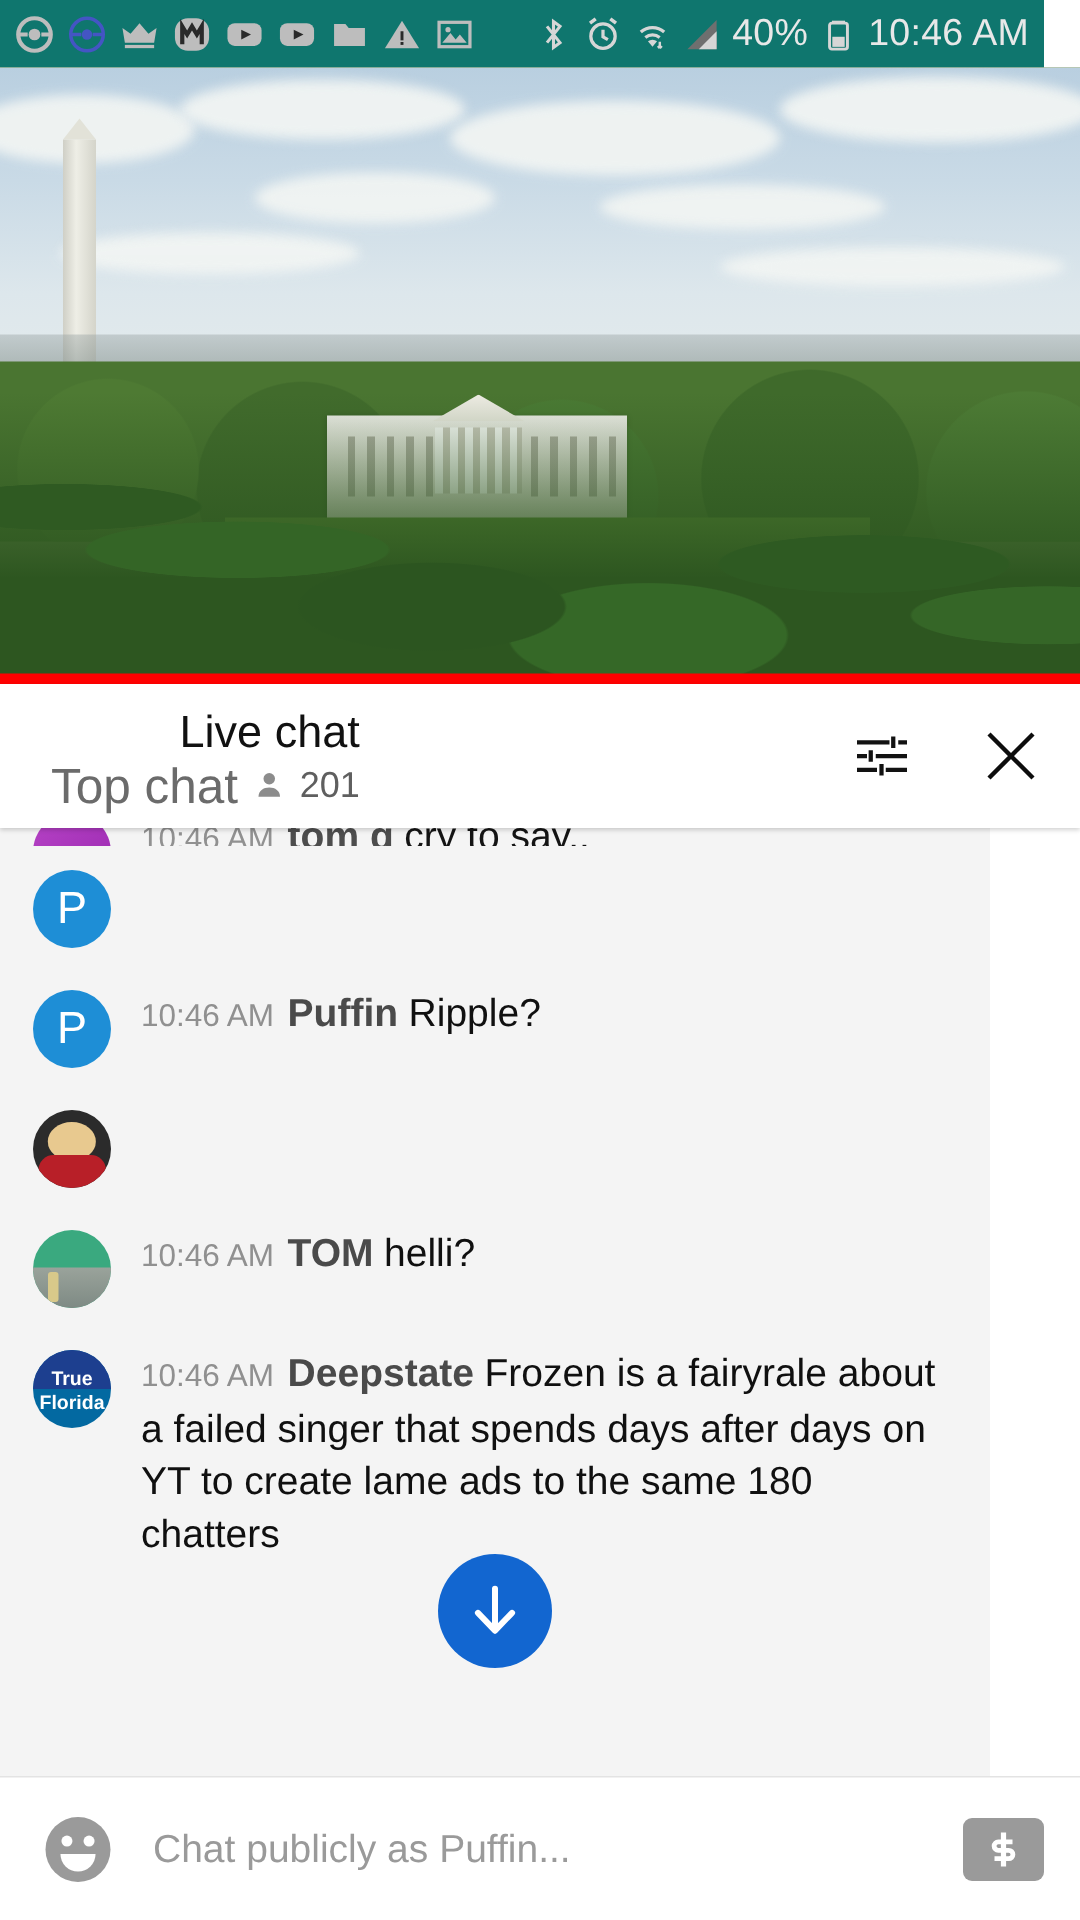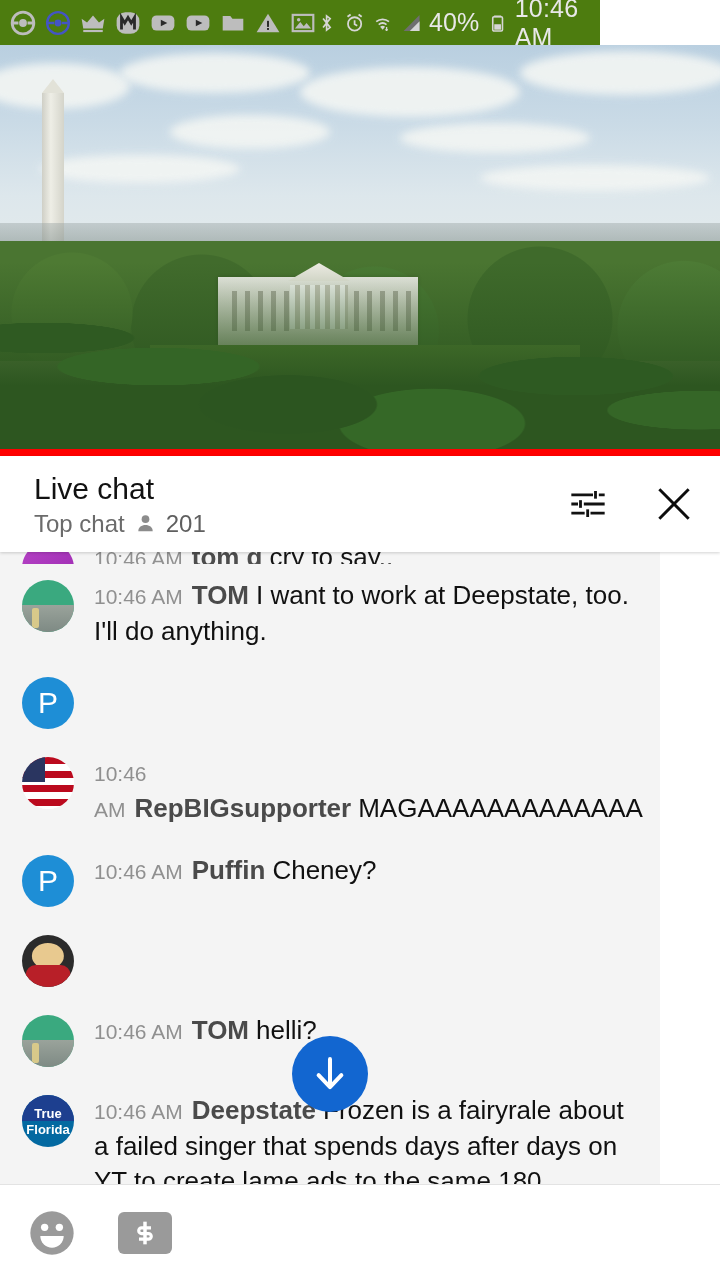--- a/index.html
+++ b/index.html
@@ -5,22 +5,22 @@
   * { box-sizing: border-box; margin: 0; padding: 0; }
   html, body {
     width: 720px; height: 1280px;
     font-family: "Liberation Sans", sans-serif;
     background: #ffffff;
     overflow: hidden;
   }
 
   
   .status-bar {
-    height: 45px; width: 600px;
-    background: #4d7c0f;
+    height: 45px; width: 696px;
+    background: #0f766e;
     display: flex; align-items: center;
     padding: 0 10px;
     color: #bdbdbd;
   }
   .status-left { display: flex; align-items: center; gap: 9px; flex: 0 0 auto; }
   .status-right { display: flex; align-items: center; gap: 7px; margin-left: auto; }
   .sicon { width: 26px; height: 26px; display: block; }
   .status-text {
     color: #e8e8e8; font-size: 25px; letter-spacing: 0.2px;
     font-family: "Liberation Sans", sans-serif;
@@ -94,23 +94,23 @@
   .progress-bar { position: absolute; bottom: 0; left: 0; width: 720px; height: 7px; background: #ff0000; }
 
   
   .chat-header {
     height: 96px; width: 720px; background: #ffffff;
     display: flex; align-items: center; padding: 0 24px 0 34px;
     box-shadow: 0 1px 3px rgba(0,0,0,0.18);
     position: relative; z-index: 5;
   }
   .chat-title-block { display: flex; flex-direction: column; justify-content: center; gap: 5px; }
-  .chat-title { font-size: 30px; color: #111111; font-weight: 400; line-height: 34px; }
+  .chat-title { font-size: 30px; color: #111111; font-weight: 400; line-height: 34px; text-align: right; }
   .chat-sub { display: flex; align-items: center; gap: 9px; }
-  .chat-sub-text { font-size: 24px; color: #6b6b6b; line-height: 26px; }
+  .chat-sub-text { font-size: 33px; color: #6b6b6b; line-height: 26px; }
   .viewer-count { font-size: 24px; color: #5f5f5f; line-height: 26px; }
   .header-actions { margin-left: auto; display: flex; align-items: center; gap: 42px; }
   .icon-btn { width: 44px; height: 44px; display: flex; align-items: center; justify-content: center; cursor: pointer; }
 
   
   .chat-list {
     position: relative;
     width: 660px; height: 632px;
     background: #f4f4f4;
     overflow: hidden;
@@ -343,46 +343,34 @@
 
   <div class="chat-list">
 
     <div class="msg partial" style="height:26px; overflow:hidden;">
       <div class="avatar av-purple"></div>
       <div class="msg-body">
         <span class="ts">10:46 AM</span><span class="author">tom q</span><span class="text">cry to say..</span>
       </div>
     </div>
 
-    <div class="msg">
-      <div class="avatar av-tom"></div>
-      <div class="msg-body">
-        <span class="ts">10:46 AM</span><span class="author">TOM</span><span class="text">I want to work at Deepstate, too. I'll do anything.</span>
-      </div>
-    </div>
 
     <div class="msg">
       <div class="avatar av-puffin">
         <span>P</span>
       </div>
     </div>
 
-    <div class="msg">
-      <div class="avatar av-flag"></div>
-      <div class="msg-body">
-        <span class="ts">10:46 AM</span><span class="author">RepBIGsupporter</span><span class="text">MAGAAAAAAAAAAAAA</span>
-      </div>
-    </div>
 
     <div class="msg">
       <div class="avatar av-puffin">
         <span>P</span>
       </div>
       <div class="msg-body">
-        <span class="ts">10:46 AM</span><span class="author">Puffin</span><span class="text">Cheney?</span>
+        <span class="ts">10:46 AM</span><span class="author">Puffin</span><span class="text">Ripple?</span>
       </div>
     </div>
 
     <div class="msg">
       <div class="avatar av-liz"></div>
     </div>
 
     <div class="msg">
       <div class="avatar av-tom"></div>
       <div class="msg-body">
@@ -409,20 +397,21 @@
 
   <div class="input-bar">
     <div class="emoji-btn">
       <svg width="52" height="52" viewBox="0 0 24 24">
         <circle cx="12" cy="12" r="10" fill="#9a9a9a"></circle>
         <circle cx="8.6" cy="9.4" r="1.7" fill="#ffffff"></circle>
         <circle cx="15.4" cy="9.4" r="1.7" fill="#ffffff"></circle>
         <path d="M6.6 13.4h10.8a5.4 5.4 0 01-10.8 0z" fill="#ffffff"></path>
       </svg>
     </div>
+    <input class="chat-input" type="text" value="" placeholder="Chat publicly as Puffin..." style="">
     <div class="superchat-btn">
       <svg width="32" height="32" viewBox="0 0 24 24">
         <rect x="10.7" y="3.5" width="2.6" height="17" fill="#ffffff"></rect>
         <path d="M16.5 8.2H9.4a2.1 2.1 0 000 4.2h5.2a2.1 2.1 0 010 4.2H7.5" fill="none" stroke="#ffffff" stroke-width="2.4"></path>
       </svg>
     </div>
   </div>
 
 </div>
 

